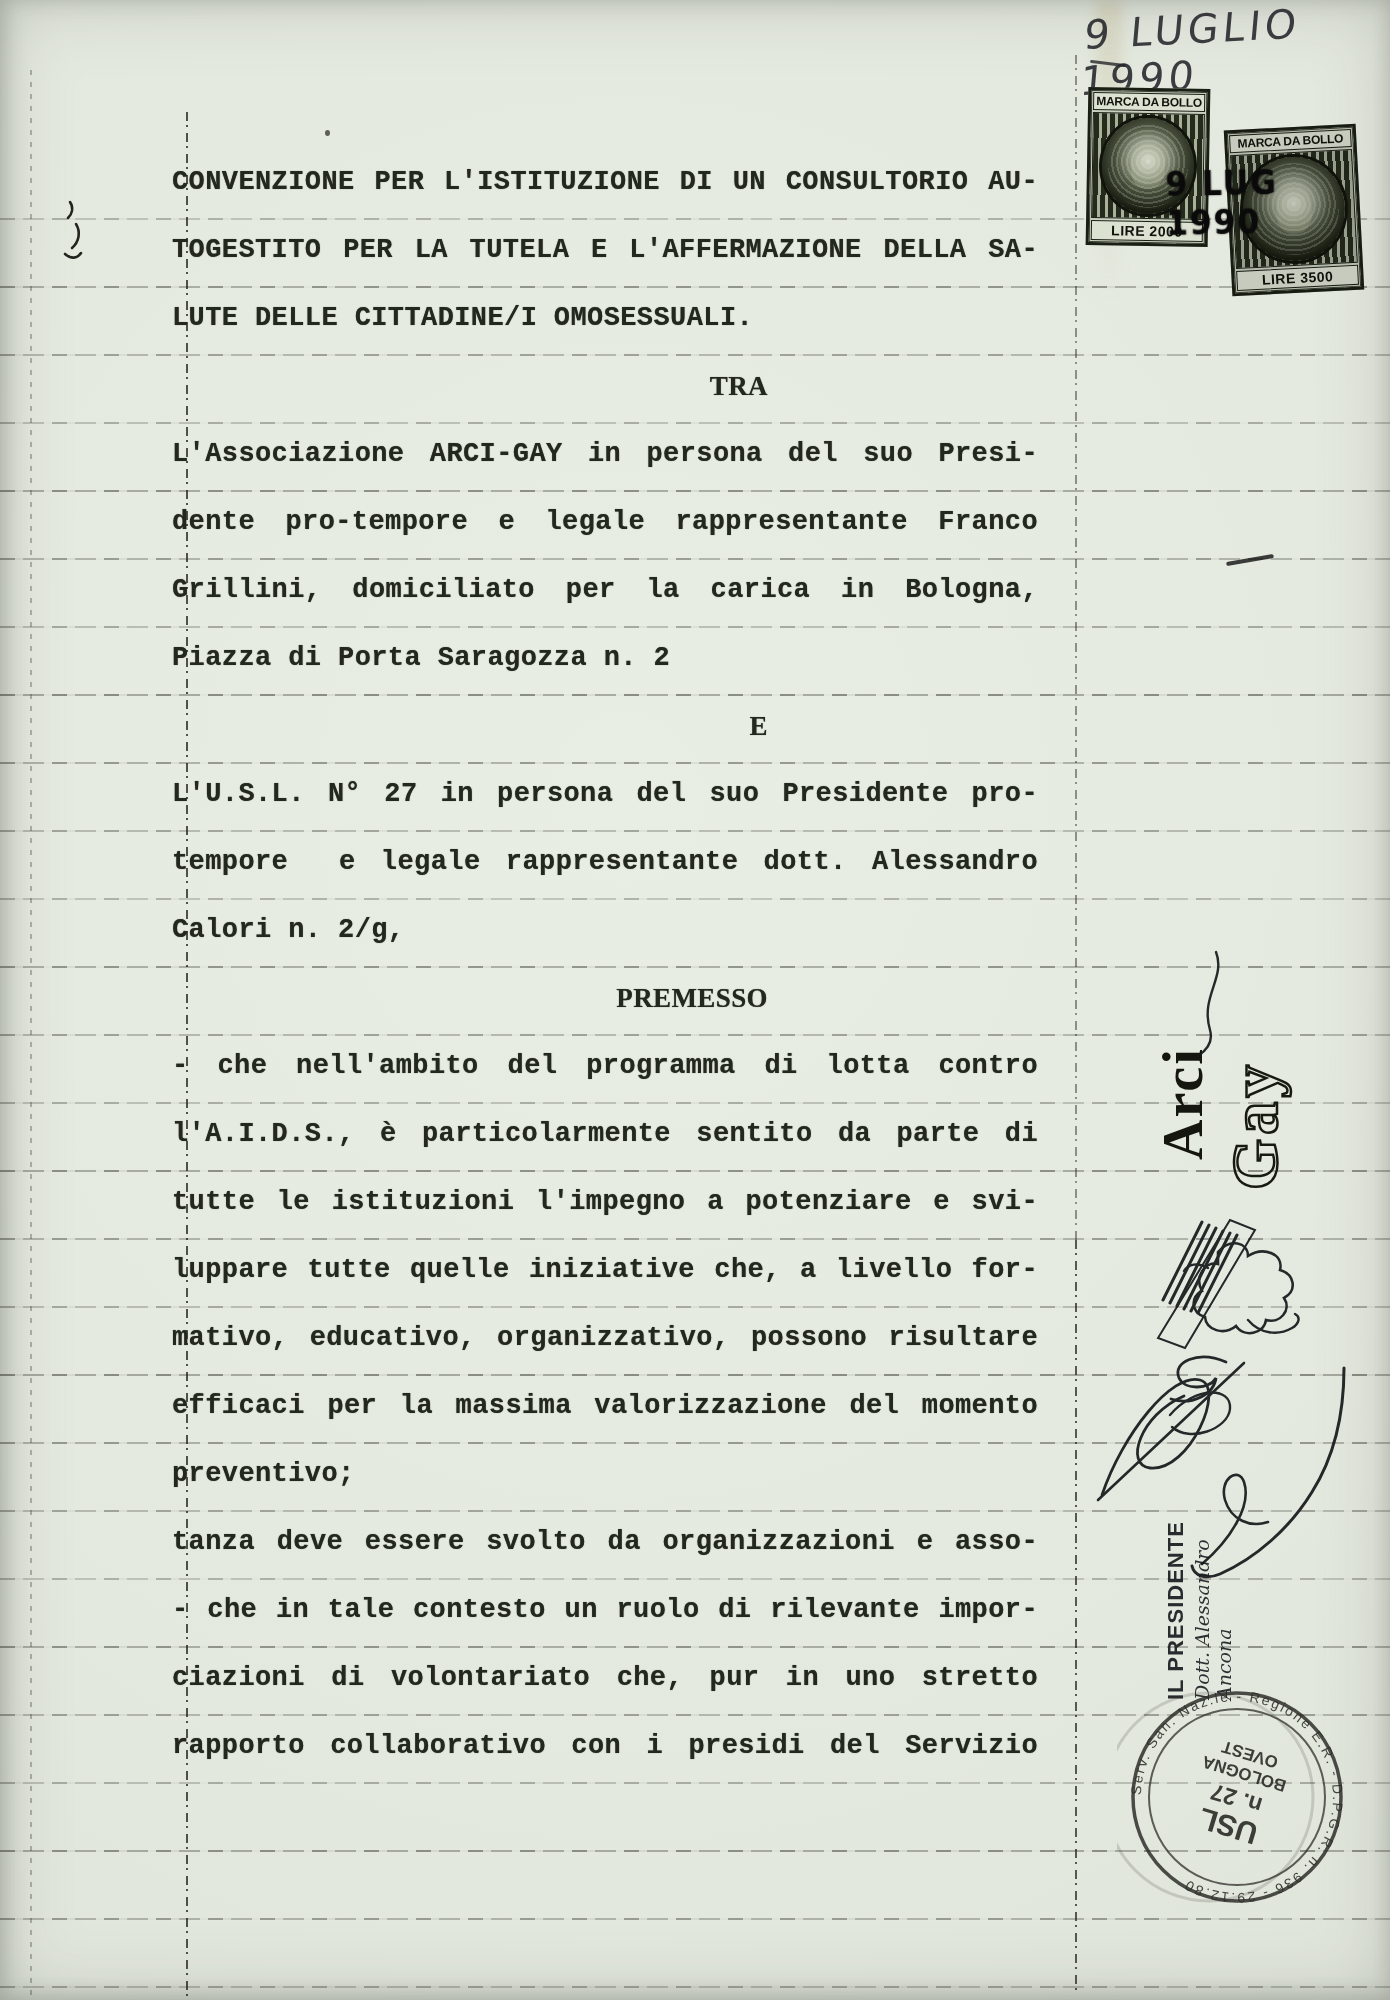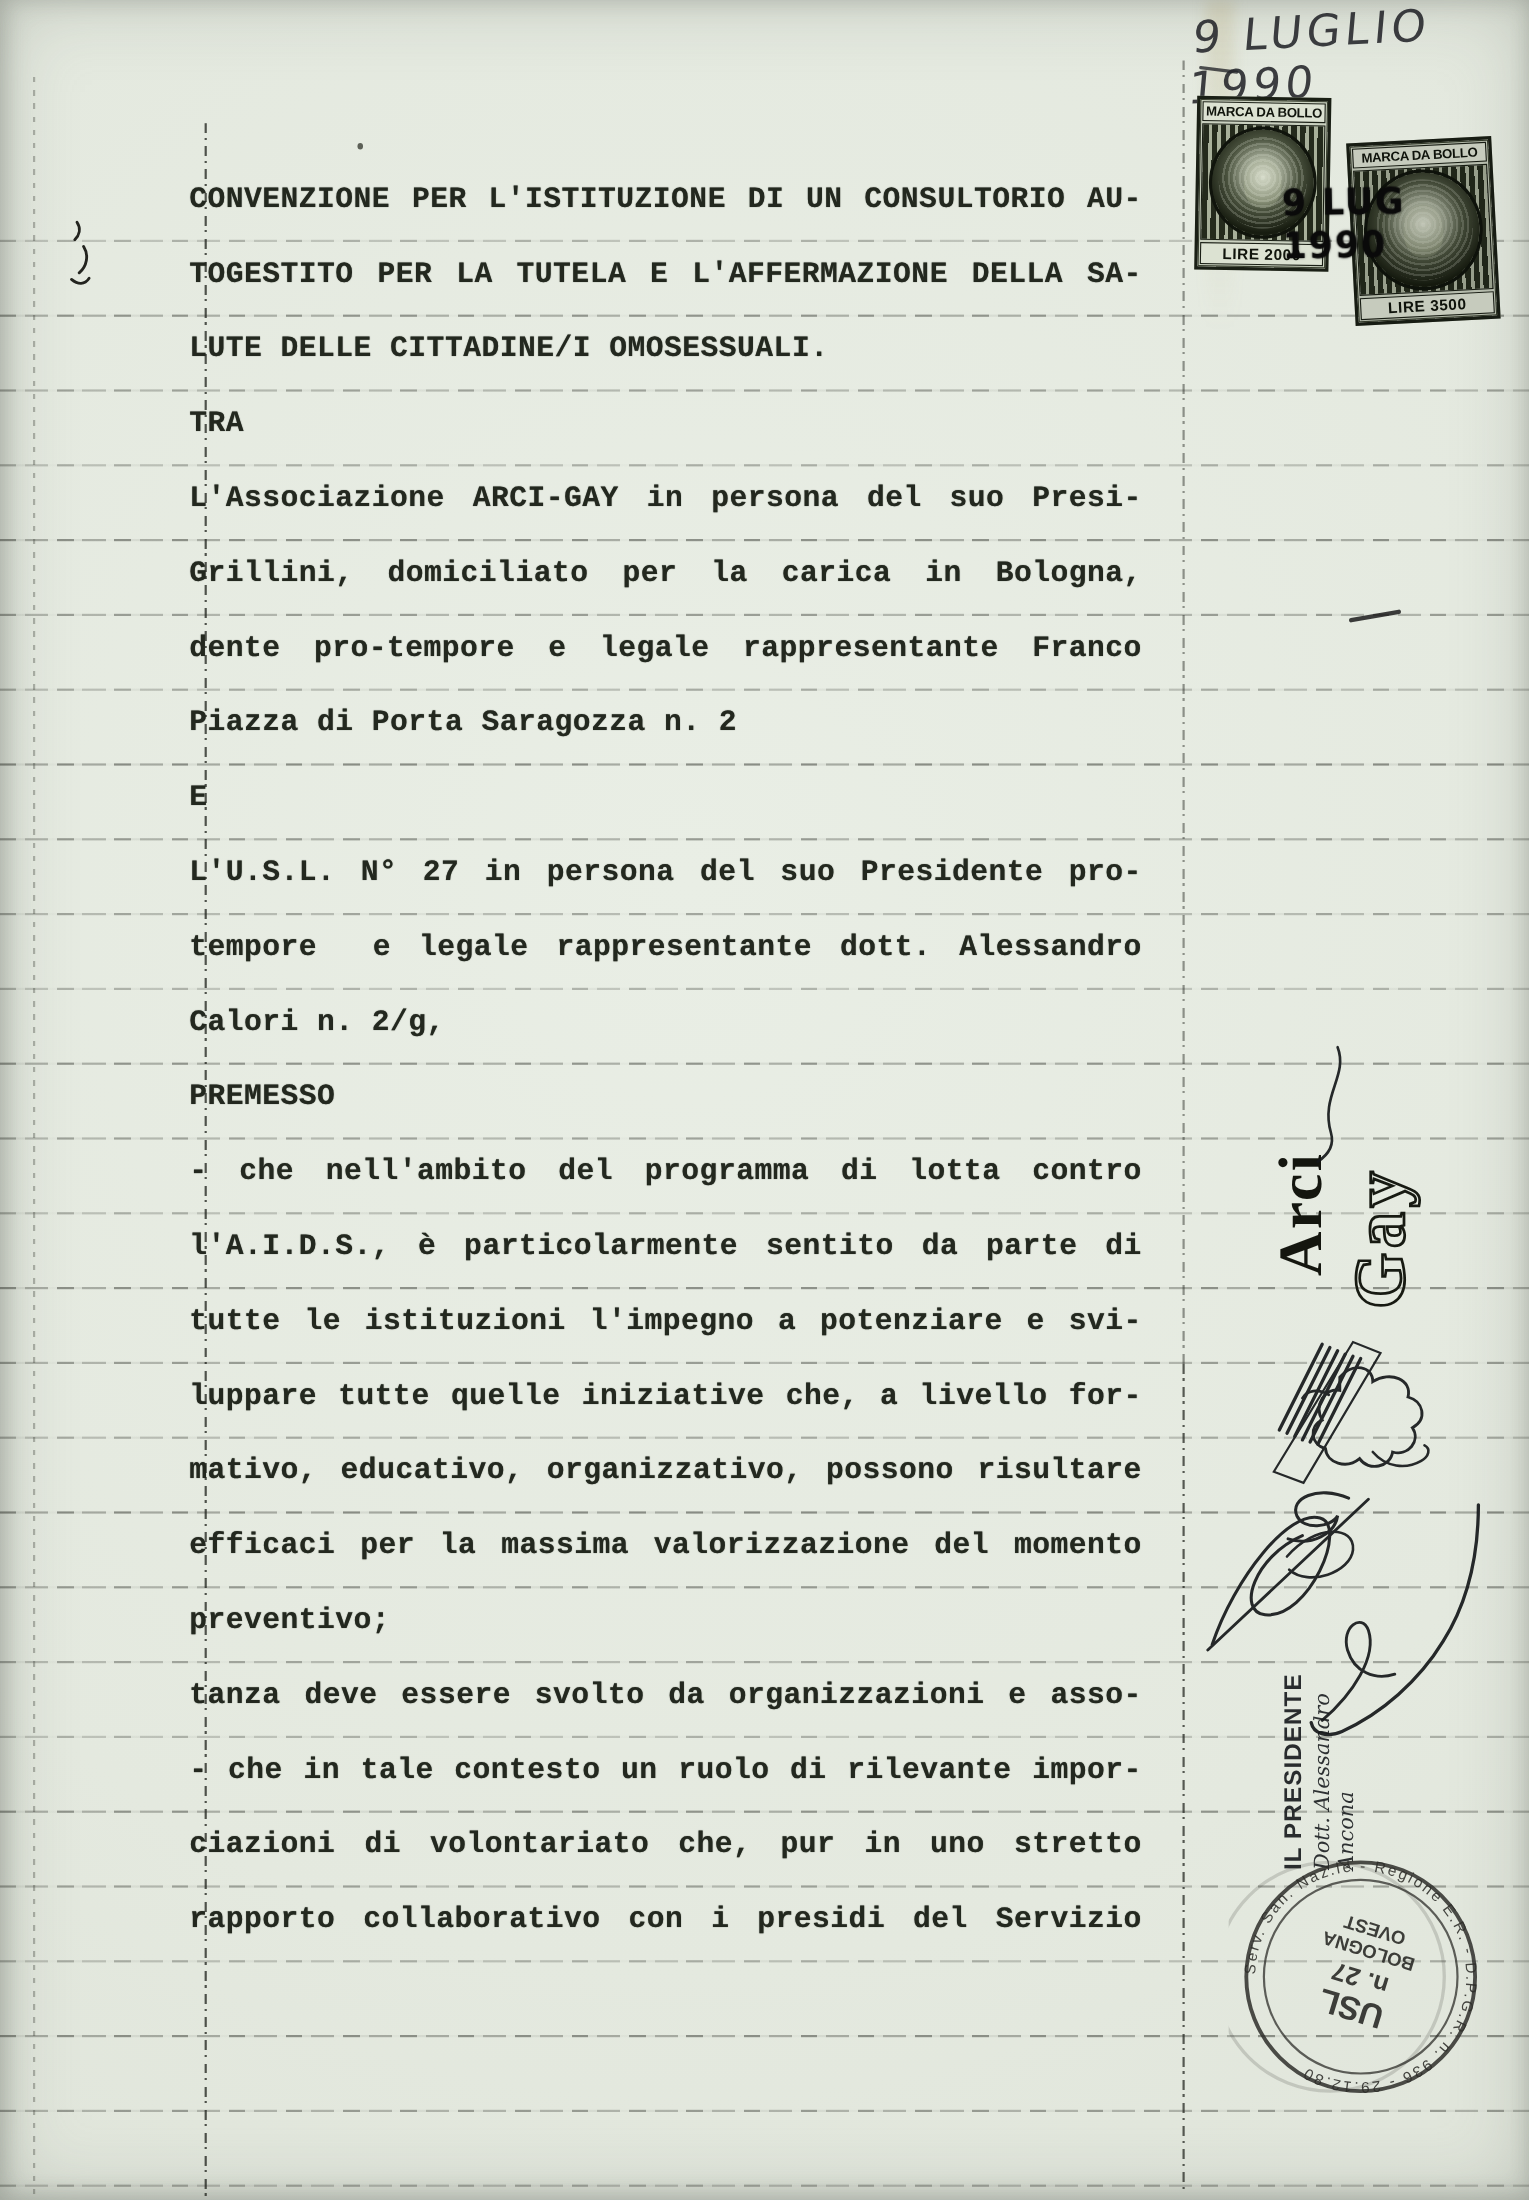--- a/index.html
+++ b/index.html
@@ -33,21 +33,21 @@
   
   .body-text{position:absolute;left:172px;top:148px;width:866px;}
   .line{
     height:68px;line-height:68px;
     font-family:"Liberation Mono","DejaVu Sans Mono",monospace;
     font-weight:bold;font-size:27px;letter-spacing:.4px;
     color:#23281f;text-shadow:0 0 1px rgba(35,40,30,.65);
     white-space:normal;
   }
   .line.justify{text-align:justify;text-align-last:justify;}
-  .line.center{text-align:left;padding-right:270px;}
+  .line.center{text-align:right;padding-right:270px;font-family:Liberation Serif, serif;}
   
   .hand-date{
     position:absolute;left:1082px;top:4px;
     font-family:"DejaVu Sans",sans-serif;font-size:40px;letter-spacing:4px;
     color:#24252a;opacity:.88;transform:rotate(-3deg) skewX(-8deg);
   }
   .hand-underline{position:absolute;left:1090px;top:62px;width:36px;height:3px;background:#26272b;transform:rotate(7deg);border-radius:2px;opacity:.8;}
   
   .bollo{position:absolute;background:#c9d0bf;border:3px solid #1a1f15;box-shadow:inset 0 0 0 1px #39402f;display:flex;flex-direction:column;padding:2px;}
   .bollo-head{font:bold 12px/16px "Liberation Sans",sans-serif;letter-spacing:-.3px;text-align:center;color:#10140c;background:#dce2d2;border:1.5px solid #1a1f15;}
@@ -118,22 +118,22 @@
   <div class="vrule dashdot" style="left:186px;top:112px;height:1888px;"></div>
   <div class="vrule dashdot" style="left:1075px;top:55px;height:1185px;opacity:.6;"></div>
   <div class="vrule dashdot" style="left:1075px;top:1240px;height:755px;opacity:.95;"></div>
 
   <div class="body-text" id="body-text">
       <div class="line justify">CONVENZIONE PER L'ISTITUZIONE DI UN CONSULTORIO AU-</div>
       <div class="line justify">TOGESTITO PER LA TUTELA E L'AFFERMAZIONE DELLA SA-</div>
       <div class="line left">LUTE DELLE CITTADINE/I OMOSESSUALI.</div>
       <div class="line center">TRA</div>
       <div class="line justify">L'Associazione ARCI-GAY in persona del suo Presi-</div>
+      <div class="line justify">dente pro-tempore e legale rappresentante Franco</div>
       <div class="line justify">Grillini, domiciliato per la carica in Bologna,</div>
-      <div class="line justify">dente pro-tempore e legale rappresentante Franco</div>
       <div class="line left">Piazza di Porta Saragozza n. 2</div>
       <div class="line center">E</div>
       <div class="line justify">L'U.S.L. N° 27 in persona del suo Presidente pro-</div>
       <div class="line justify">tempore &nbsp;e legale rappresentante dott. Alessandro</div>
       <div class="line left">Calori n. 2/g,</div>
       <div class="line center">PREMESSO</div>
       <div class="line justify">- che nell'ambito del programma di lotta contro</div>
       <div class="line justify">l'A.I.D.S., è particolarmente sentito da parte di</div>
       <div class="line justify">tutte le istituzioni l'impegno a potenziare e svi-</div>
       <div class="line justify">luppare tutte quelle iniziative che, a livello for-</div>

